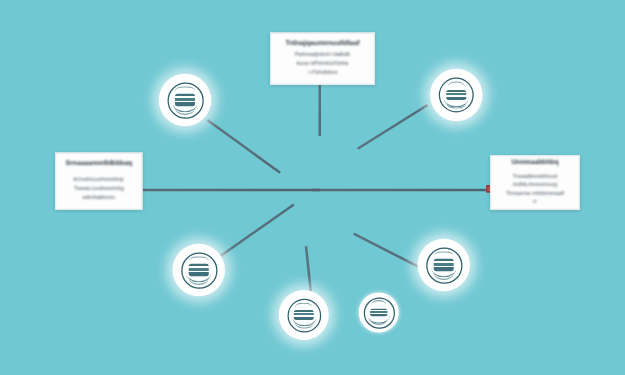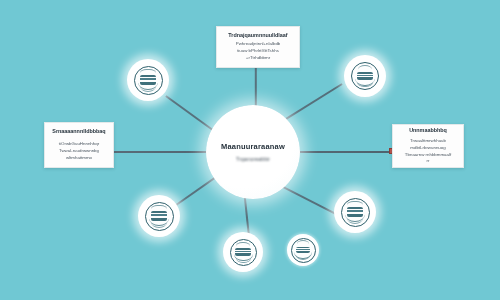--- a/index.html
+++ b/index.html
@@ -126,24 +126,20 @@
   <div class="edge thin" style="left:166px;top:95px;width:72px;transform:rotate(36deg);"></div>
 
   <div class="edge thin" style="left:286px;top:118px;width:66px;transform:rotate(-32deg);"></div>
 
   <div class="edge thin" style="left:176px;top:204px;width:72px;transform:rotate(-35deg);"></div>
 
   <div class="edge thin" style="left:245px;top:196px;width:38px;transform:rotate(84deg);"></div>
 
   <div class="edge thin" style="left:283px;top:186px;width:62px;transform:rotate(27deg);"></div>
 
-  <div class="hub" style="left:206px;top:105px;width:94px;height:94px;">
-    <div class="hub-title">Maanuuraraanaw</div>
-    <div class="hub-sub">Trqamoreabbir</div>
-  </div>
 
   <div class="node" style="left:127px;top:59px;width:42px;height:42px;">
     <div class="seal" style="width:27px;height:27px;">
       <div class="seal-glyph"></div>
       <div class="seal-top"></div>
       <div class="seal-arc"></div>
       <div class="seal-arc2"></div>
     </div>
   </div>
 

